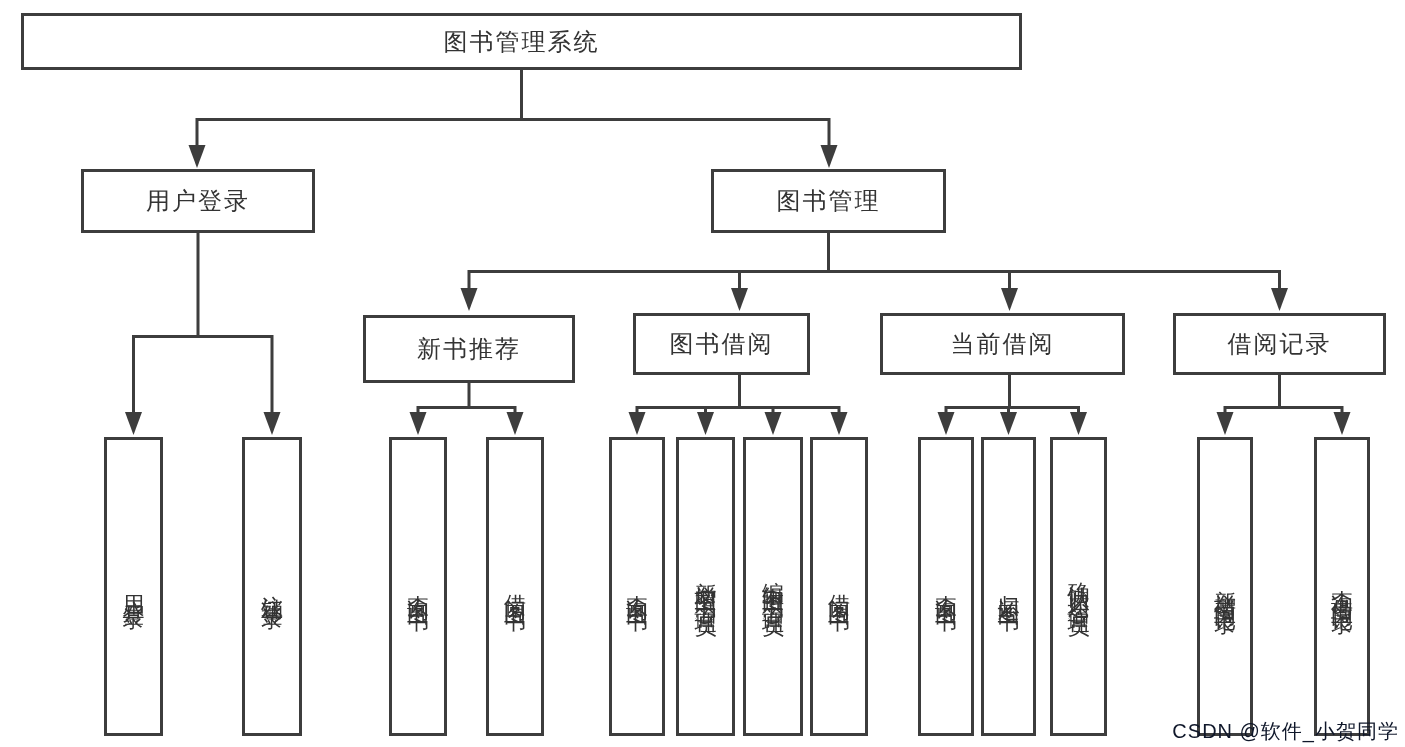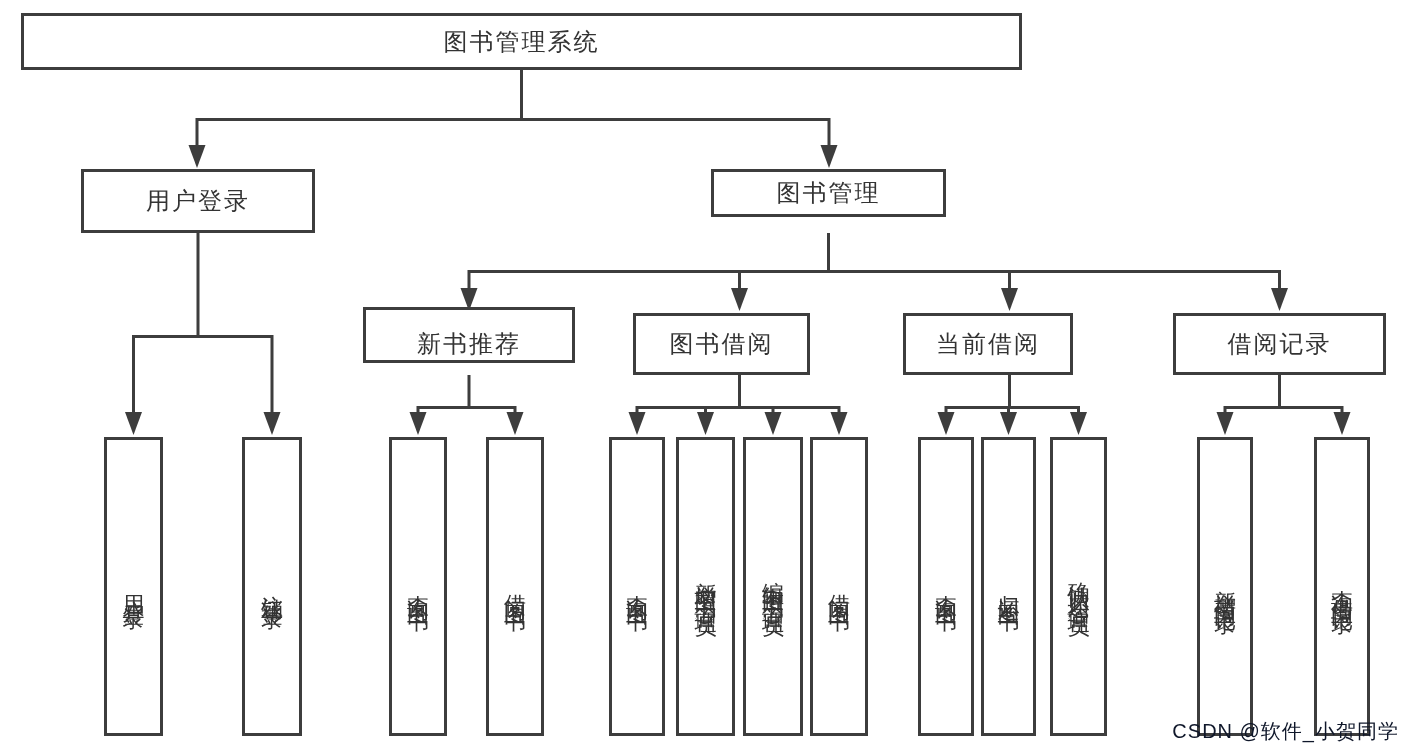--- a/index.html
+++ b/index.html
@@ -97,31 +97,31 @@
     </g>
   </svg>
 
   <div class="box" style="left:21px;top:13px;width:1001px;height:57px;">
     <span class="h-label">图书管理系统</span>
   </div>
 
   <div class="box" style="left:81px;top:169px;width:234px;height:64px;">
     <span class="h-label">用户登录</span>
   </div>
-  <div class="box" style="left:711px;top:169px;width:235px;height:48px;">
+  <div class="box" style="left:711px;top:169px;width:235px;height:64px;">
     <span class="h-label">图书管理</span>
   </div>
 
-  <div class="box" style="left:363px;top:307px;width:212px;height:56px;align-items:flex-end;">
+  <div class="box" style="left:363px;top:315px;width:212px;height:68px;">
     <span class="h-label">新书推荐</span>
   </div>
   <div class="box" style="left:633px;top:313px;width:177px;height:62px;">
     <span class="h-label">图书借阅</span>
   </div>
-  <div class="box" style="left:903px;top:313px;width:170px;height:62px;font-family:Liberation Serif, serif;">
+  <div class="box" style="left:880px;top:313px;width:245px;height:62px;font-family:Liberation Serif, serif;">
     <span class="h-label">当前借阅</span>
   </div>
   <div class="box" style="left:1173px;top:313px;width:213px;height:62px;text-align:center;">
     <span class="h-label">借阅记录</span>
   </div>
 
   <div class="box" style="left:104px;top:437px;width:59px;height:299px;">
     <span class="v-label">用户登录</span>
   </div>
   <div class="box" style="left:242px;top:437px;width:60px;height:299px;">

